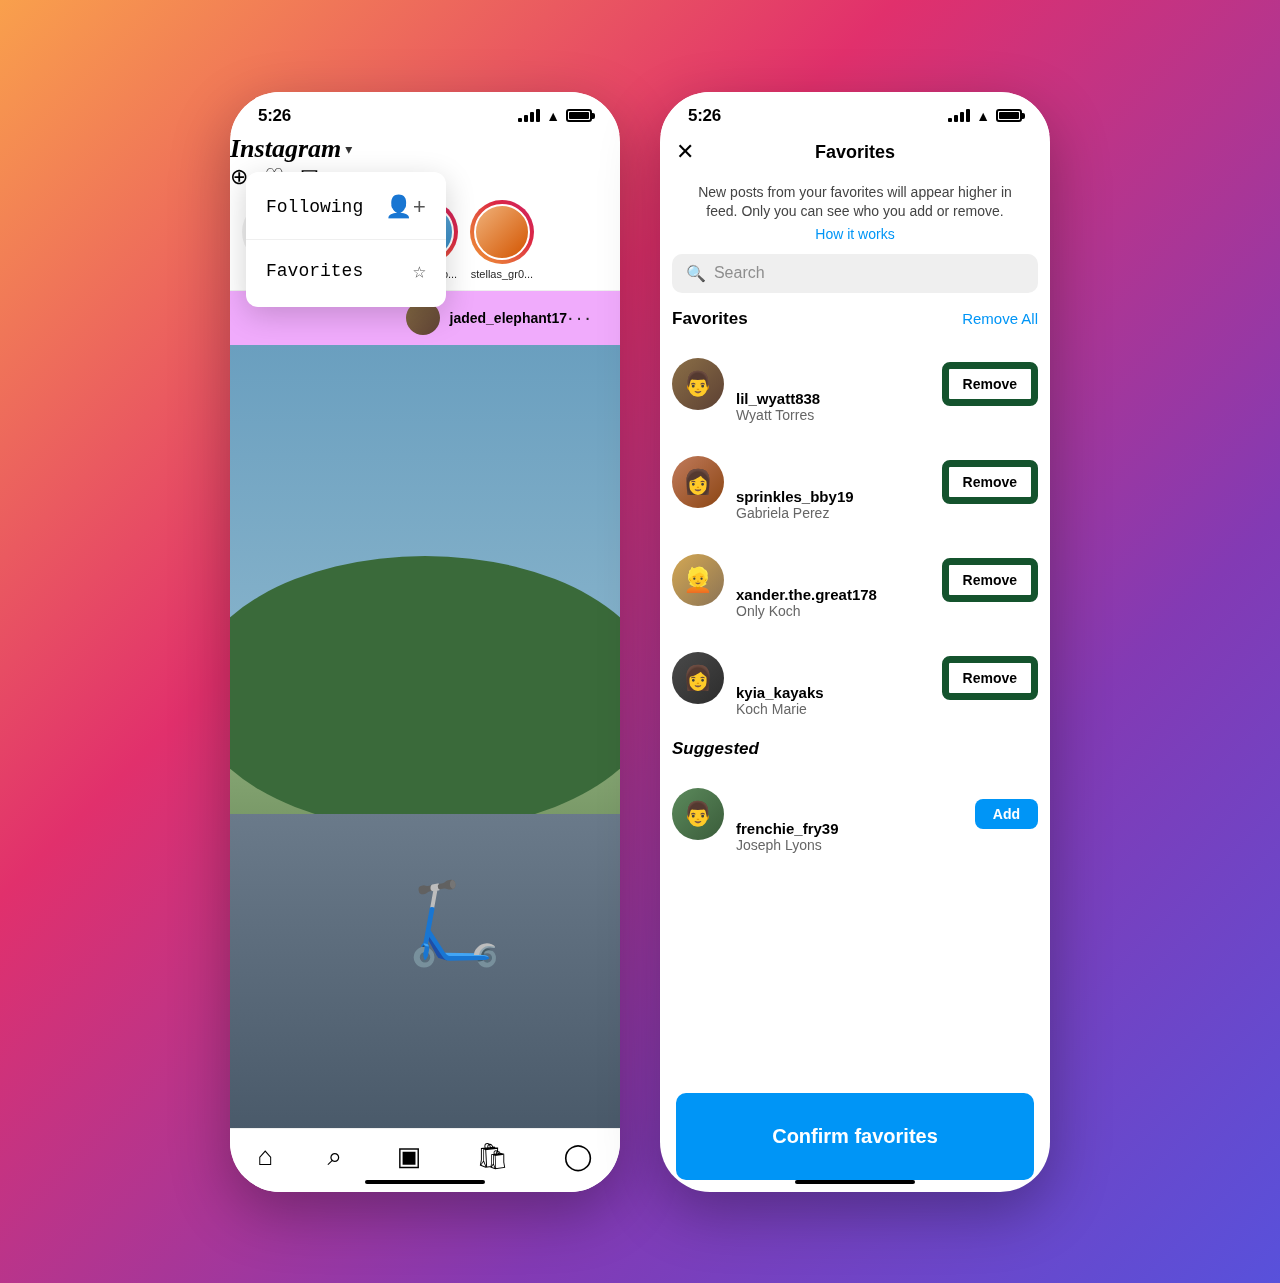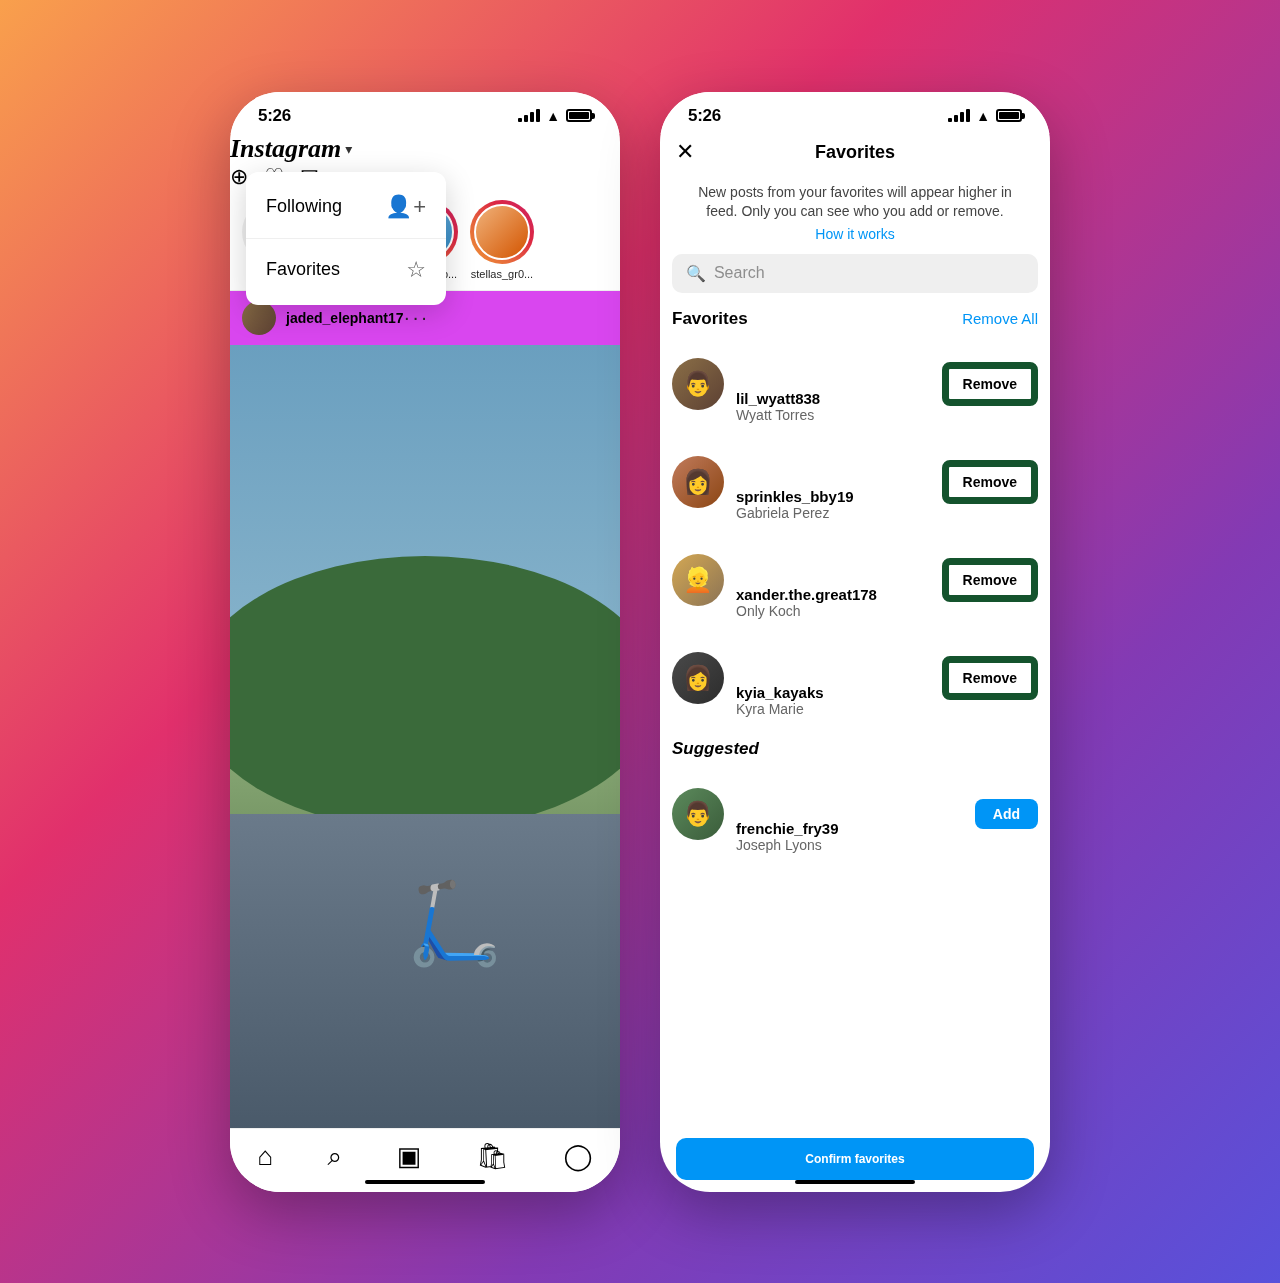--- a/index.html
+++ b/index.html
@@ -79,20 +79,21 @@
       min-width: 200px;
     }
 
     .dropdown-item {
       display: flex;
       align-items: center;
       justify-content: space-between;
       padding: 14px 20px;
       font-size: 18px;
       cursor: pointer;
+      font-family: Liberation Mono, monospace;
     }
 
     .dropdown-item:first-child {
       font-weight: 500;
     }
 
     .dropdown-item .item-icon {
       font-size: 22px;
       color: #555;
     }
@@ -155,23 +156,23 @@
       text-align: center;
       max-width: 64px;
       overflow: hidden;
       text-overflow: ellipsis;
       white-space: nowrap;
     }
 
     .post-header {
       display: flex;
       align-items: center;
-      padding: 10px 12px;
-      justify-content: flex-start;
-      background: #d946ef;
+      padding: 10px 27px;
+      justify-content: flex-end;
+      background: #f0abfc;
       flex-shrink: 0;
     }
 
     .post-user-info {
       display: flex;
       align-items: center;
       gap: 10px;
     }
 
     .post-avatar {
@@ -369,22 +370,22 @@
     }
 
     .confirm-btn {
       display: block;
       width: calc(100% - 32px);
       margin: 12px 16px;
       background: #0095f6;
       color: white;
       border: none;
       border-radius: 10px;
-      padding: 14px;
-      font-size: 12px;
+      padding: 32px;
+      font-size: 20px;
       font-weight: 600;
       text-align: center;
       cursor: pointer;
       flex-shrink: 0;
     }
 
     
     .av1 { background: linear-gradient(135deg, #8B6F47 0%, #5C4033 100%); }
     .av2 { background: linear-gradient(135deg, #C17B5C 0%, #8B4513 100%); }
     .av3 { background: linear-gradient(135deg, #D4A853 0%, #8B7355 100%); }
@@ -696,21 +697,21 @@
       </div>
       <button class="remove-btn">Remove</button>
     </div>
 
     <div class="user-row">
       <div class="user-avatar av4">
         <span class="av-face">👩</span>
       </div>
       <div class="user-info">
         <div class="user-handle">kyia_kayaks</div>
-        <div class="user-name">Kyra Marie</div>
+        <div class="user-name">Koch Marie</div>
       </div>
       <button class="remove-btn">Remove</button>
     </div>
 
     <div class="section-header" style="margin-top:12px;font-style:italic;">
       <span class="section-title">Suggested</span>
     </div>
 
     <div class="user-row">
       <div class="user-avatar av5">

